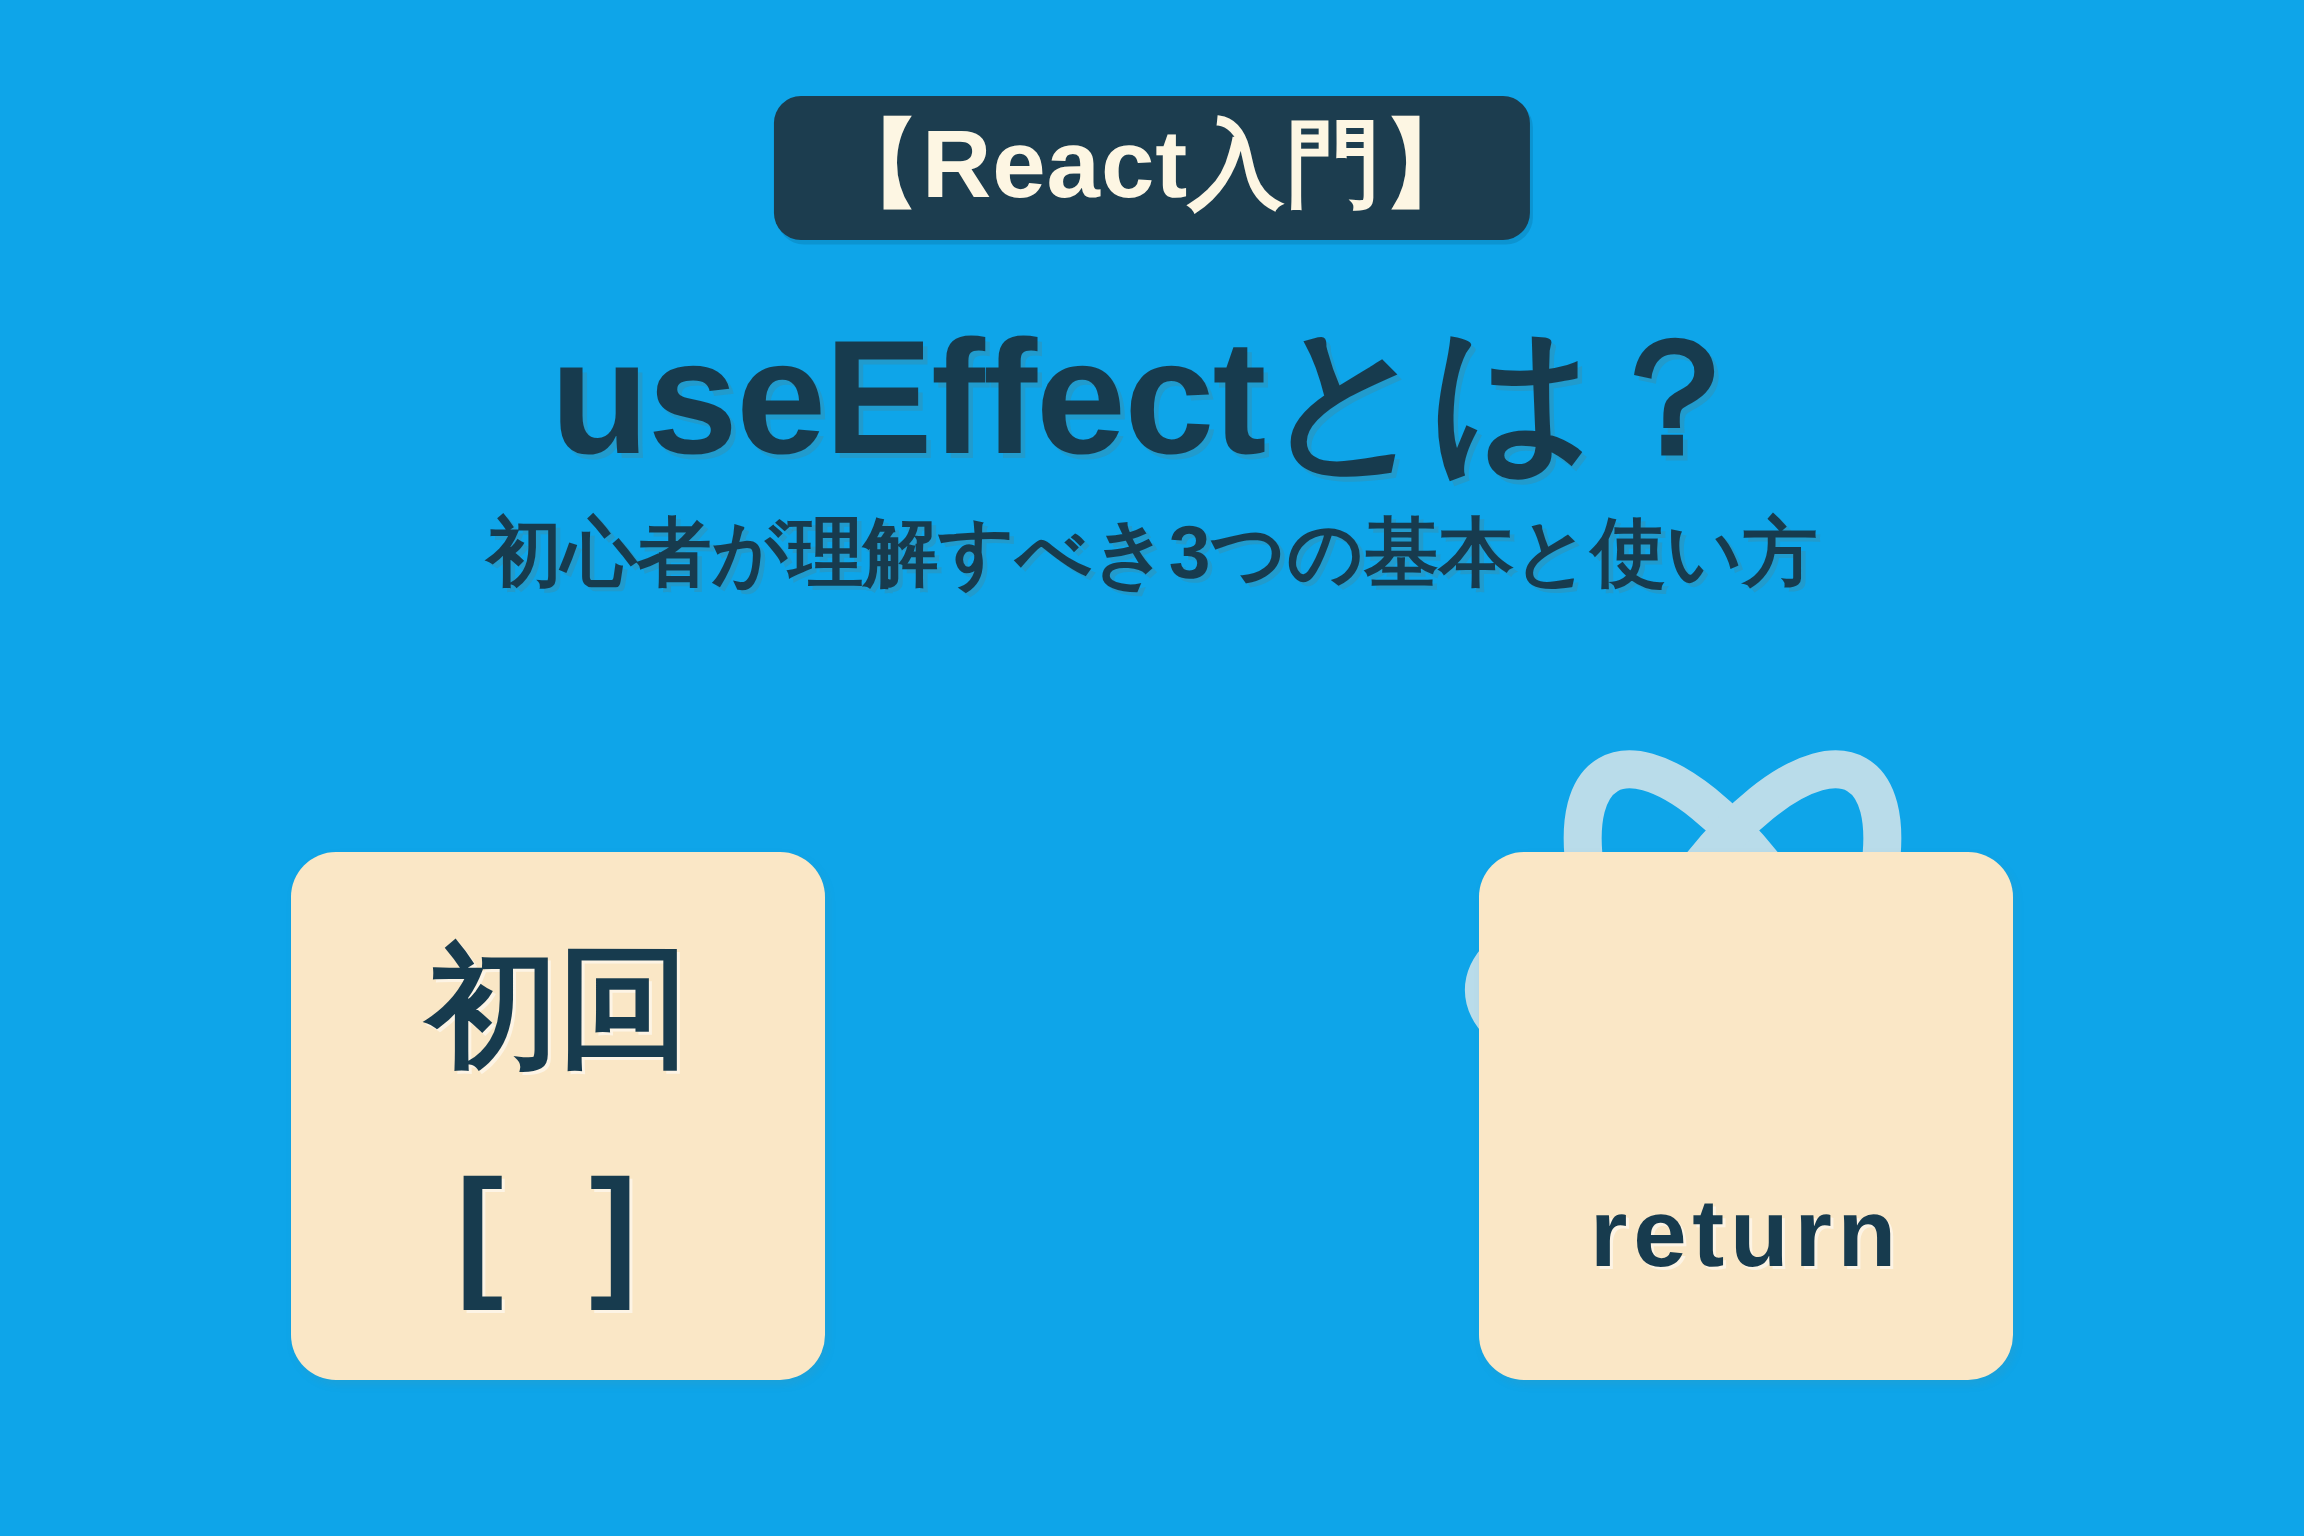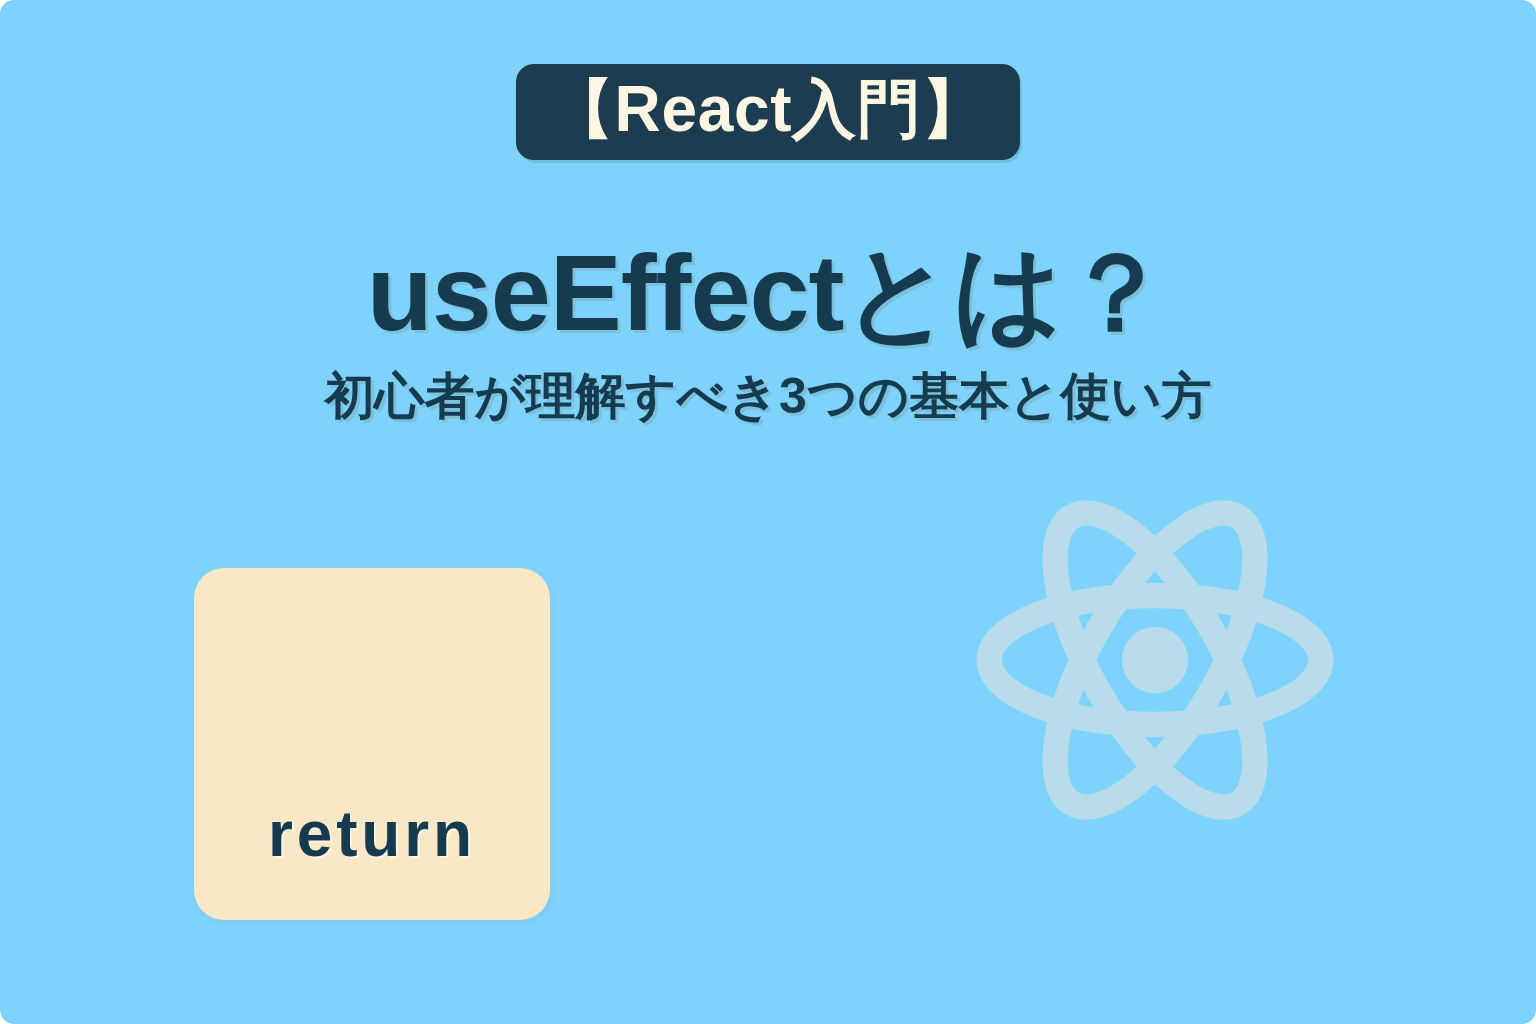--- a/index.html
+++ b/index.html
@@ -10,23 +10,22 @@
     width: 1536px;
     height: 1024px;
     overflow: hidden;
     font-family: "Liberation Sans", "DejaVu Sans", sans-serif;
   }
 
   #thumbnail {
     position: relative;
     width: 1536px;
     height: 1024px;
-    background: #7dd3fc;
+    background: #0ea5e9;
     overflow: hidden;
-    border-radius: 14px;
   }
 
   
   .react-logo {
     position: absolute;
     left: 960px;
     top: 465px;
     width: 390px;
     height: 390px;
     pointer-events: none;
@@ -62,21 +61,20 @@
     z-index: 3;
   }
   .headline-main {
     font-size: 108px;
     font-weight: 700;
     color: #173b4e;
     line-height: 1.12;
     letter-spacing: -0.01em;
     white-space: nowrap;
     text-shadow: 3px 3px 0 rgba(120,110,80,0.18);
-    margin-top: 28px;
   }
   .headline-sub {
     margin-top: 14px;
     font-size: 50px;
     font-weight: 700;
     color: #173b4e;
     line-height: 1.12;
     white-space: nowrap;
     text-shadow: 3px 3px 0 rgba(120,110,80,0.18);
   }
@@ -109,21 +107,21 @@
   .card-title {
     font-size: 88px;
     font-weight: 700;
     color: #173b4e;
     line-height: 1.1;
     white-space: nowrap;
     text-shadow: 2px 2px 0 rgba(255,255,255,0.55);
   }
   .card-sub {
     margin-top: auto;
-    margin-bottom: 22px;
+    margin-bottom: 34px;
     font-size: 64px;
     font-weight: 700;
     color: #173b4e;
     line-height: 1.05;
     white-space: nowrap;
     letter-spacing: 0.06em;
     text-shadow: 2px 2px 0 rgba(255,255,255,0.55);
   }
   .card-sub.code-bracket {
     font-size: 96px;
@@ -150,20 +148,24 @@
 
   <div class="badge">【React入門】</div>
 
   <div class="headline-wrap">
     <div class="headline-main">useEffectとは？</div>
     <div class="headline-sub">初心者が理解すべき3つの基本と使い方</div>
   </div>
 
   <div class="cards">
 
+    <div class="card">
+      <div class="card-title">初回</div>
+      <div class="card-sub code-bracket">[ ]</div>
+    </div>
 
 
     <div class="card">
       <div class="card-sub">return</div>
     </div>
 
   </div>
 
 </div>
 

